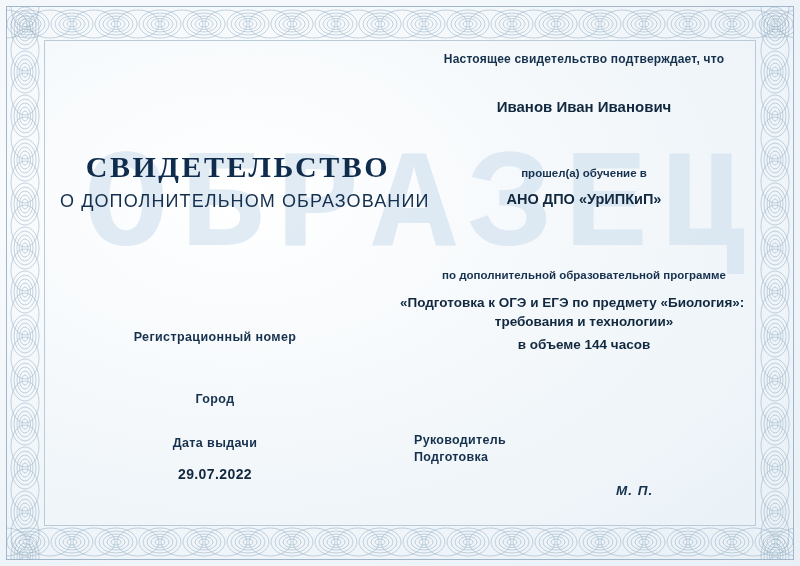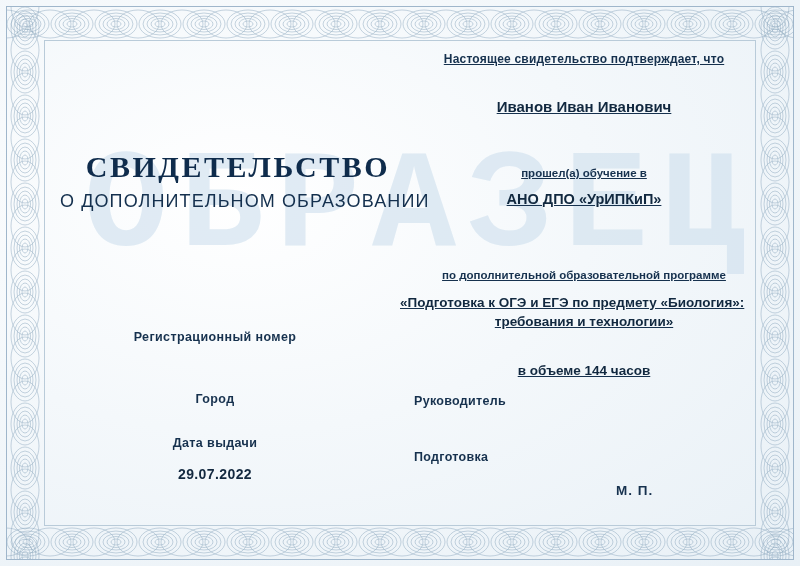--- a/index.html
+++ b/index.html
@@ -107,21 +107,20 @@
   #field-city   { top: 392px; }
   #field-date   { top: 436px; }
 
   
   .right-col {
     position: absolute;
     left: 400px;
     top: 52px;
     width: 368px;
     color: #16314e;
-    text-decoration: underline;
   }
   .r-intro {
     text-align: center;
     font-size: 12px;
     font-weight: 700;
     letter-spacing: .2px;
   }
   .r-name {
     margin-top: 32px;
     text-align: center;
@@ -156,37 +155,37 @@
     color: #11283f;
   }
   .r-program-line2 {
     margin-top: 4px;
     text-align: center;
     font-size: 13.5px;
     font-weight: 700;
     color: #11283f;
   }
   .r-hours {
-    margin-top: 34px;
+    margin-top: 8px;
     text-align: center;
     font-size: 13.5px;
     font-weight: 700;
     color: #11283f;
   }
 
   .sign-field {
     position: absolute;
     color: #16314e;
     font-size: 12.5px;
     font-weight: 700;
     letter-spacing: .3px;
   }
-  #sign-head      { left: 414px; top: 394px; text-align: right; }
+  #sign-head      { left: 414px; top: 433px; text-align: right; }
   #sign-secretary { left: 414px; top: 450px; }
-  #sign-stamp     { left: 616px; top: 483px; font-size: 13.5px; letter-spacing: 1px; }
+  #sign-stamp     { left: 616px; top: 483px; font-size: 13.5px; letter-spacing: 1px; font-style: italic; }
 </style>
 </head>
 <body>
 
 <div id="certificate">
 
   <svg class="guilloche g-top" viewBox="0 0 788 36" preserveAspectRatio="none">
     <defs>
       <pattern id="wave-h" width="44" height="36" patternUnits="userSpaceOnUse">
         <g fill="none" stroke="#8fa9c0" stroke-width="0.6" opacity="0.85">

